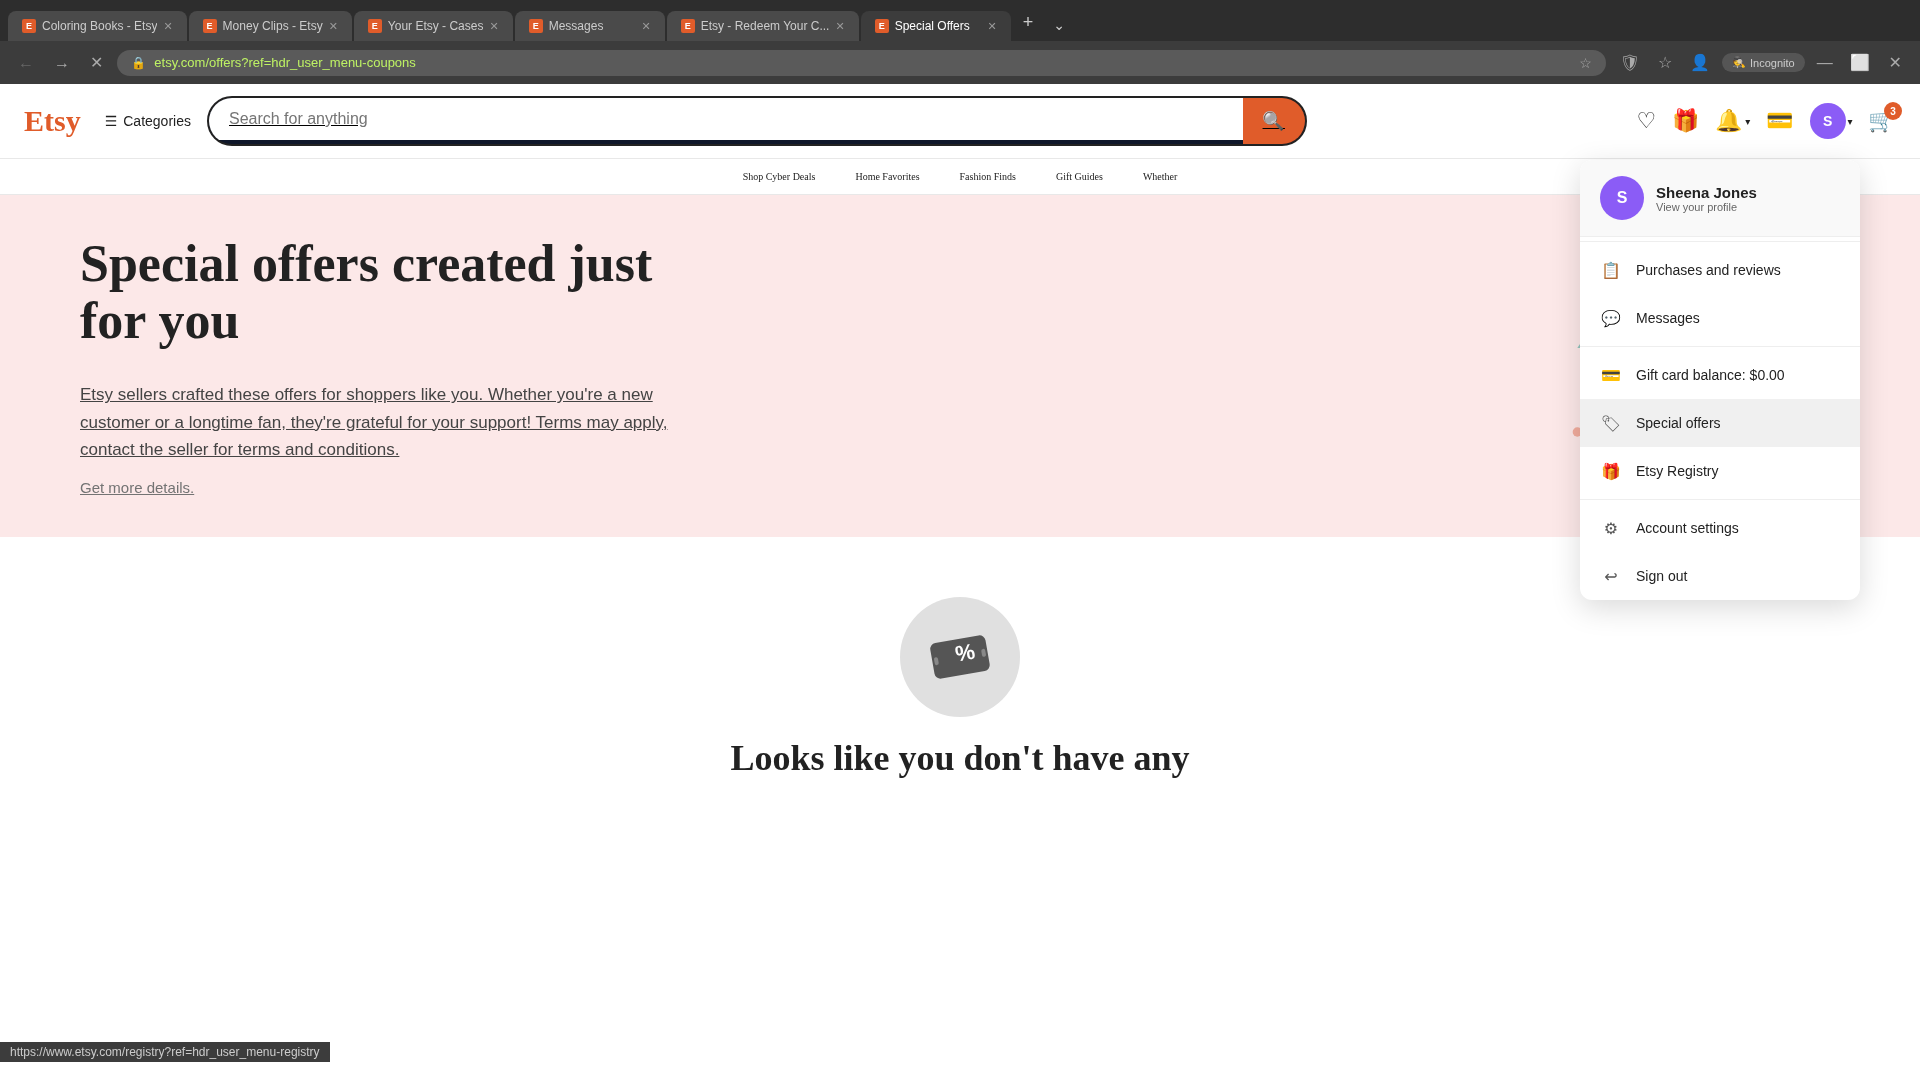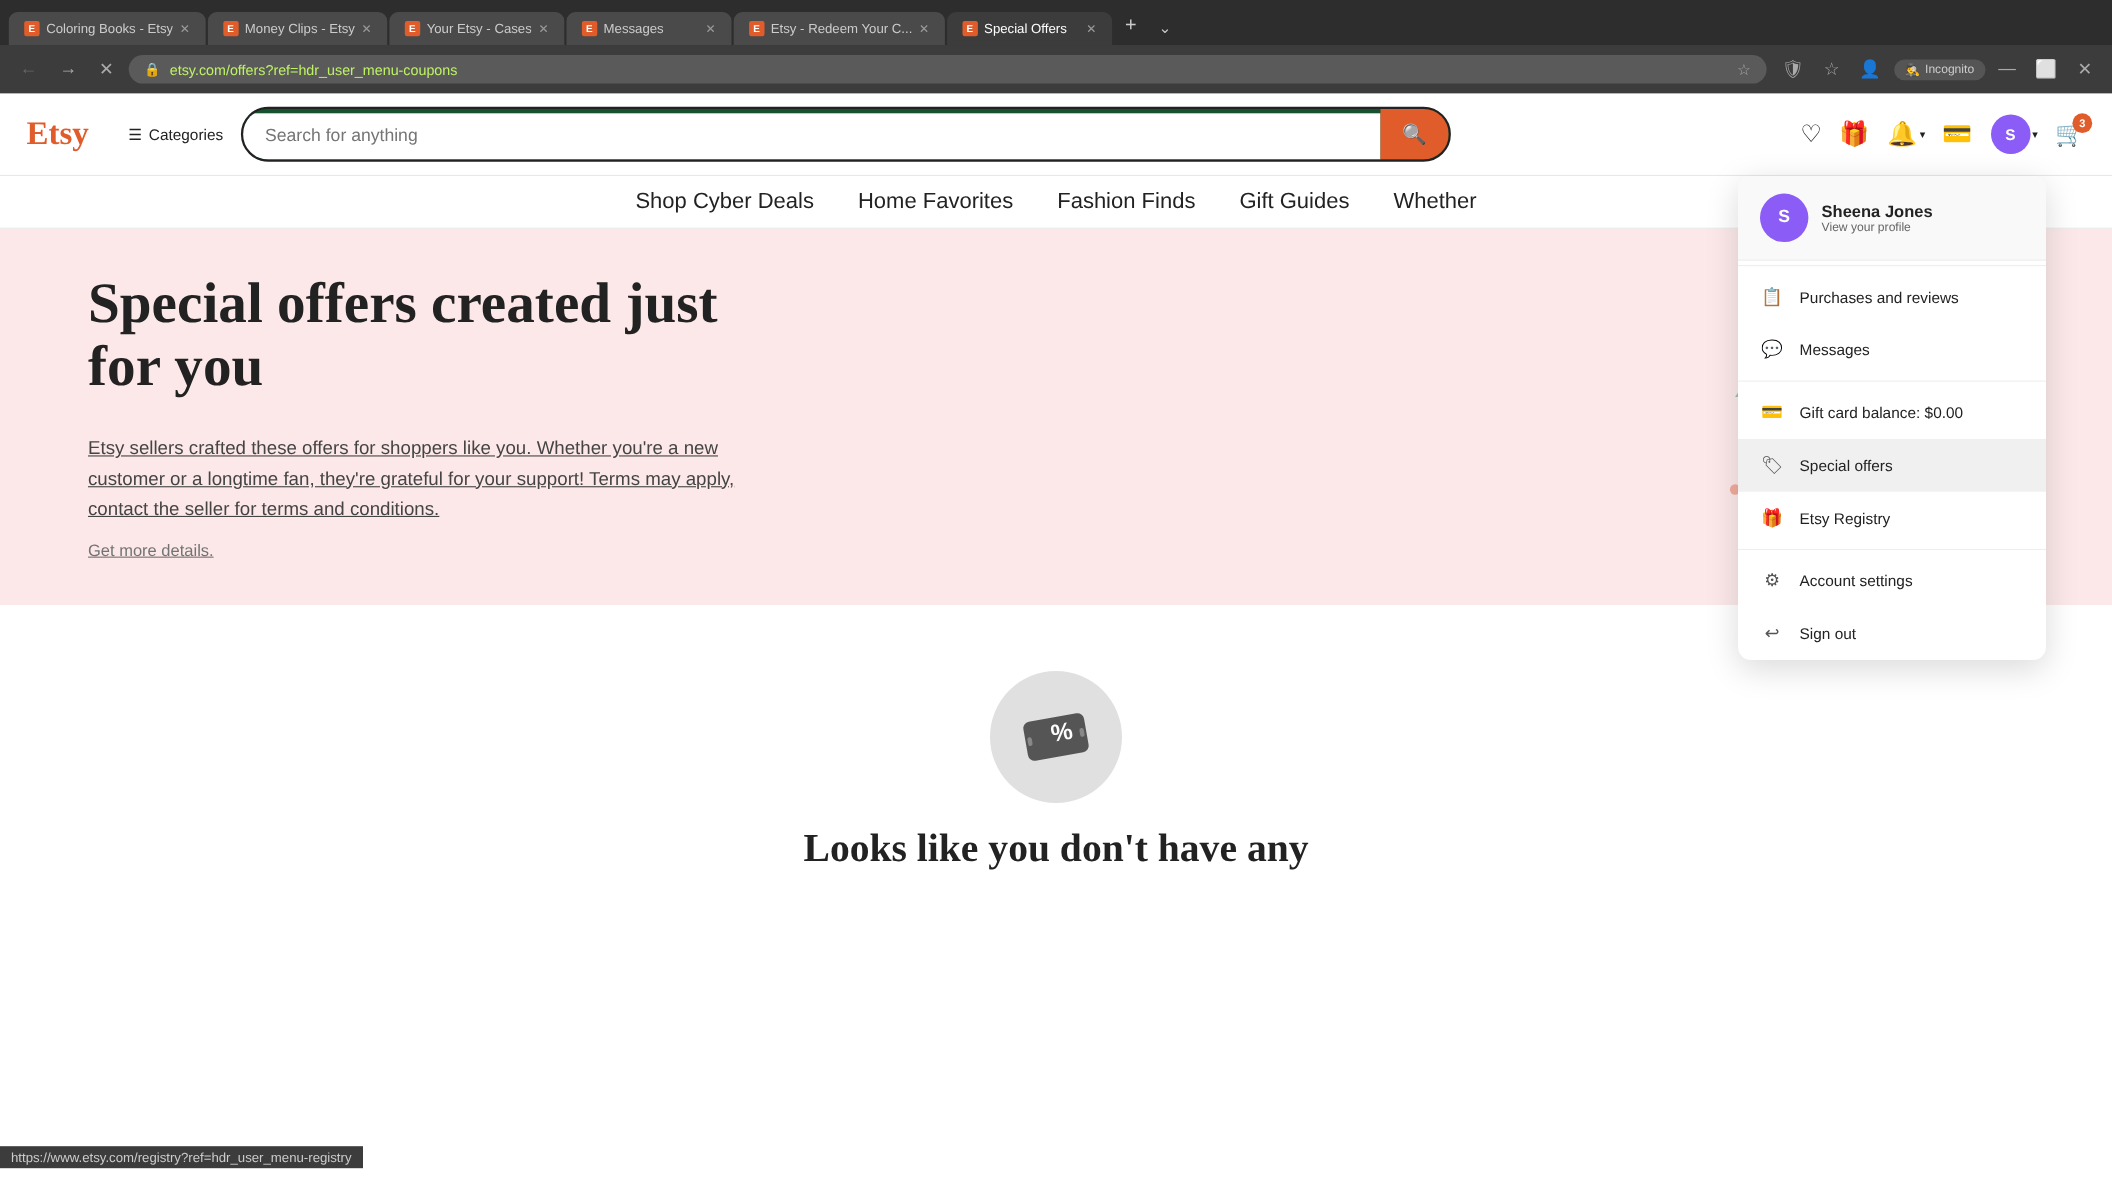--- a/index.html
+++ b/index.html
@@ -24,33 +24,33 @@
     .address-bar-icons { display: flex; gap: 8px; color: #aaa; font-size: 14px; align-items: center; }
     .browser-actions { display: flex; gap: 6px; align-items: center; }
     .browser-action-btn { background: none; border: none; color: #aaa; font-size: 16px; cursor: pointer; padding: 4px 6px; border-radius: 4px; }
     .incognito-badge { background: #555; border-radius: 12px; padding: 3px 10px; color: #ccc; font-size: 11px; display: flex; align-items: center; gap: 4px; }
 
     
     .etsy-page { background: #fff; }
 
     
     .etsy-header { display: flex; align-items: center; padding: 12px 24px; gap: 16px; border-bottom: 1px solid #e8e8e8; position: relative; }
-    .etsy-logo { color: #e05c2a; font-size: 30px; font-weight: bold; font-family: Georgia, serif; margin-right: 20px; }
+    .etsy-logo { color: #e05c2a; font-size: 30px; font-weight: bold; font-family: Georgia, serif; margin-right: 8px; }
     .categories-btn { display: flex; align-items: center; gap: 6px; font-size: 14px; color: #222; cursor: pointer; border: none; background: none; white-space: nowrap; }
-    .search-bar { flex: 1; display: flex; align-items: flex-end; background: #14532d; border: 2px solid #222; border-radius: 40px; overflow: hidden; max-width: 1100px; }
+    .search-bar { flex: 1; display: flex; align-items: flex-start; background: #0f172a; border: 2px solid #222; border-radius: 40px; overflow: hidden; max-width: 1100px; text-decoration: underline; }
     .search-bar input { flex: 1; padding: 12px 20px; font-size: 16px; border: none; outline: none; color: #555; }
     .search-btn { background: #e05c2a; border: none; padding: 12px 20px; cursor: pointer; color: white; font-size: 18px; }
     .header-icons { display: flex; align-items: center; gap: 16px; margin-left: auto; }
     .header-icon-btn { background: none; border: none; cursor: pointer; font-size: 22px; color: #222; position: relative; display: flex; align-items: center; gap: 2px; }
     .cart-badge { position: absolute; top: -6px; right: -6px; background: #e05c2a; color: white; border-radius: 50%; width: 18px; height: 18px; font-size: 10px; display: flex; align-items: center; justify-content: center; font-weight: bold; }
     .user-avatar { width: 36px; height: 36px; border-radius: 50%; background: #8b5cf6; display: flex; align-items: center; justify-content: center; color: white; font-weight: bold; font-size: 14px; }
 
     
     .etsy-nav { display: flex; justify-content: center; gap: 40px; padding: 12px 24px; border-bottom: 1px solid #e8e8e8; }
-    .nav-link { font-size: 20px; color: #222; text-decoration: none; cursor: pointer; }
+    .nav-link { font-size: 10px; color: #222; text-decoration: none; cursor: pointer; font-family: Liberation Serif, serif; }
 
     
     .hero-section { background: #fce8e8; padding: 40px 80px; display: flex; align-items: center; justify-content: space-between; min-height: 300px; position: relative; overflow: hidden; }
     .hero-text { max-width: 600px; }
     .hero-title { font-size: 52px; font-family: Georgia, serif; color: #222; line-height: 1.1; margin-bottom: 32px; }
     .hero-body { font-size: 17px; color: #444; line-height: 1.6; margin-bottom: 16px; text-decoration: underline; }
     .hero-link { color: #737373; font-size: 15px; text-decoration: underline; cursor: pointer; }
     .hero-image { width: 300px; height: 260px; position: relative; }
 
     

